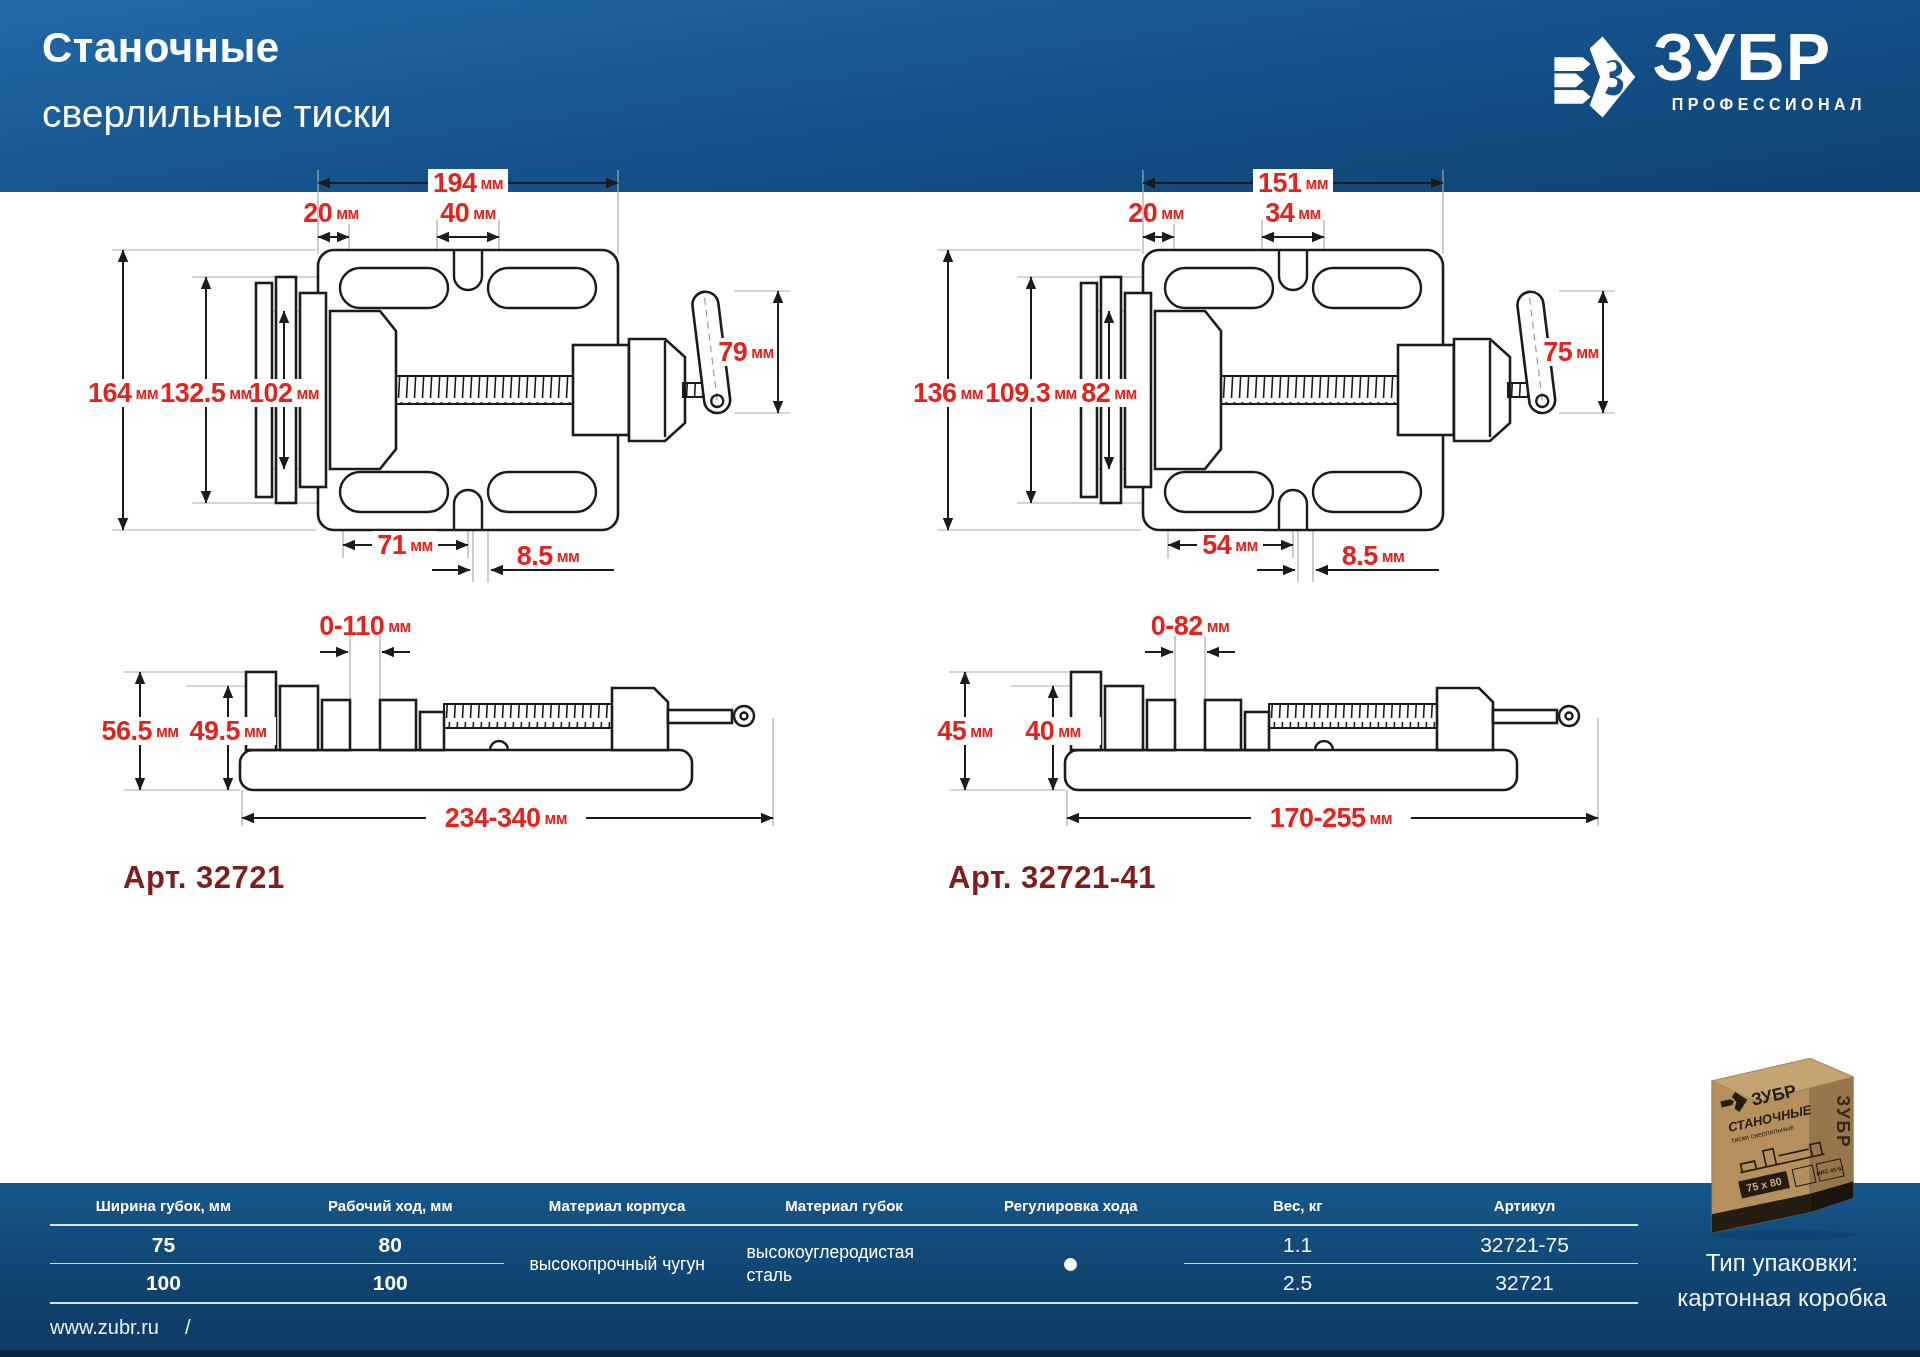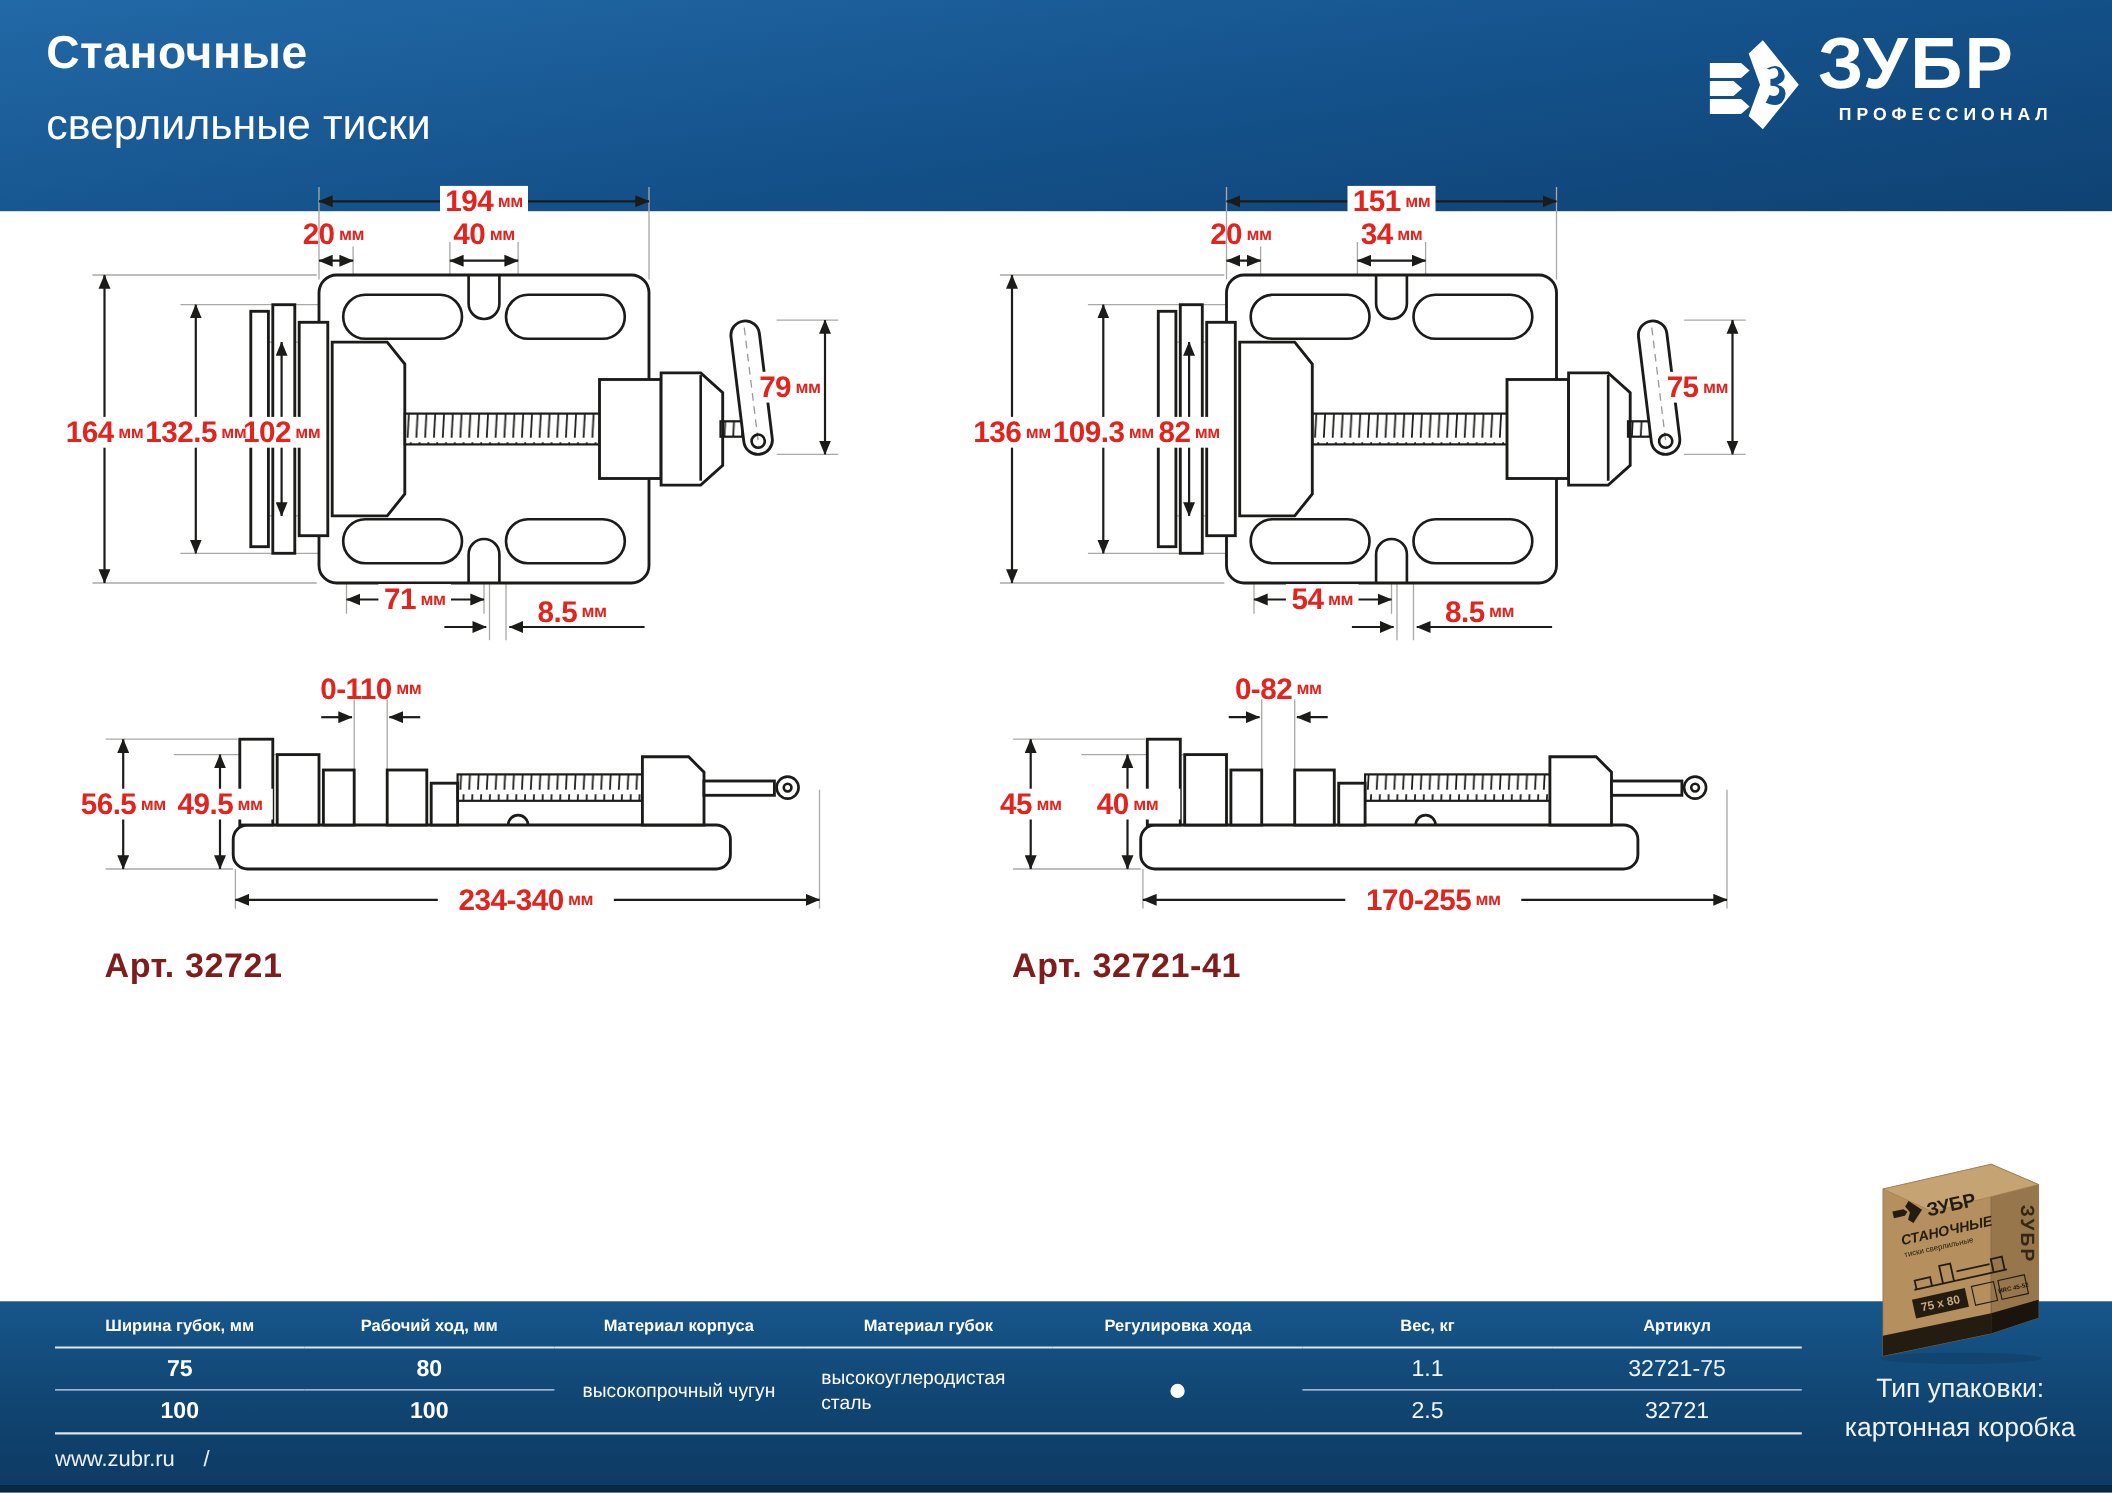--- a/index.html
+++ b/index.html
@@ -10,21 +10,21 @@
   
   .header{position:absolute;left:0;top:0;width:1920px;height:192px;
           background:linear-gradient(172deg,#2269a7 0%,#14518a 55%,#0f4273 100%);}
   .title1{position:absolute;left:42px;top:24px;font-size:42px;font-weight:bold;color:#fff;letter-spacing:.5px;}
   .title2{position:absolute;left:42px;top:92px;font-size:39px;font-weight:400;color:#fff;}
   .brand{position:absolute;right:54px;top:26px;display:flex;align-items:flex-start;gap:16px;}
   .brand-icon{width:86px;height:86px;margin-top:8px;}
   .brand-name{font-size:66px;font-weight:800;color:#fff;line-height:.95;letter-spacing:2px;}
   .brand-sub{font-size:16px;font-weight:bold;color:#fff;letter-spacing:4.5px;text-align:right;margin-top:7px;padding-left:19px;}
   
-  .drawing-host{position:absolute;top:160px;width:770px;height:740px;}
+  .drawing-host{position:absolute;top:160px;width:770px;height:740px;margin-left:28px;}
   #host-left{left:0px;} #host-right{left:825px;}
   .drawing{position:relative;width:770px;height:740px;}
   .top-view{position:absolute;left:0;top:0;width:770px;height:430px;}
   .side-view{position:absolute;left:0;top:440px;width:770px;height:250px;}
   .art{position:absolute;left:95px;top:700px;font-size:31px;font-weight:bold;color:#7f1d1d;letter-spacing:.5px;}
   svg .ln{stroke:#1b1b19;stroke-width:2.6;fill:#ffffff;}
   svg .ln2{stroke:#1b1b19;stroke-width:2.4;fill:none;}
   svg .ext{stroke:#a9a9a7;stroke-width:1.2;}
   svg .dim{stroke:#1b1b19;stroke-width:2;}
   svg .lbg{fill:#ffffff;}

